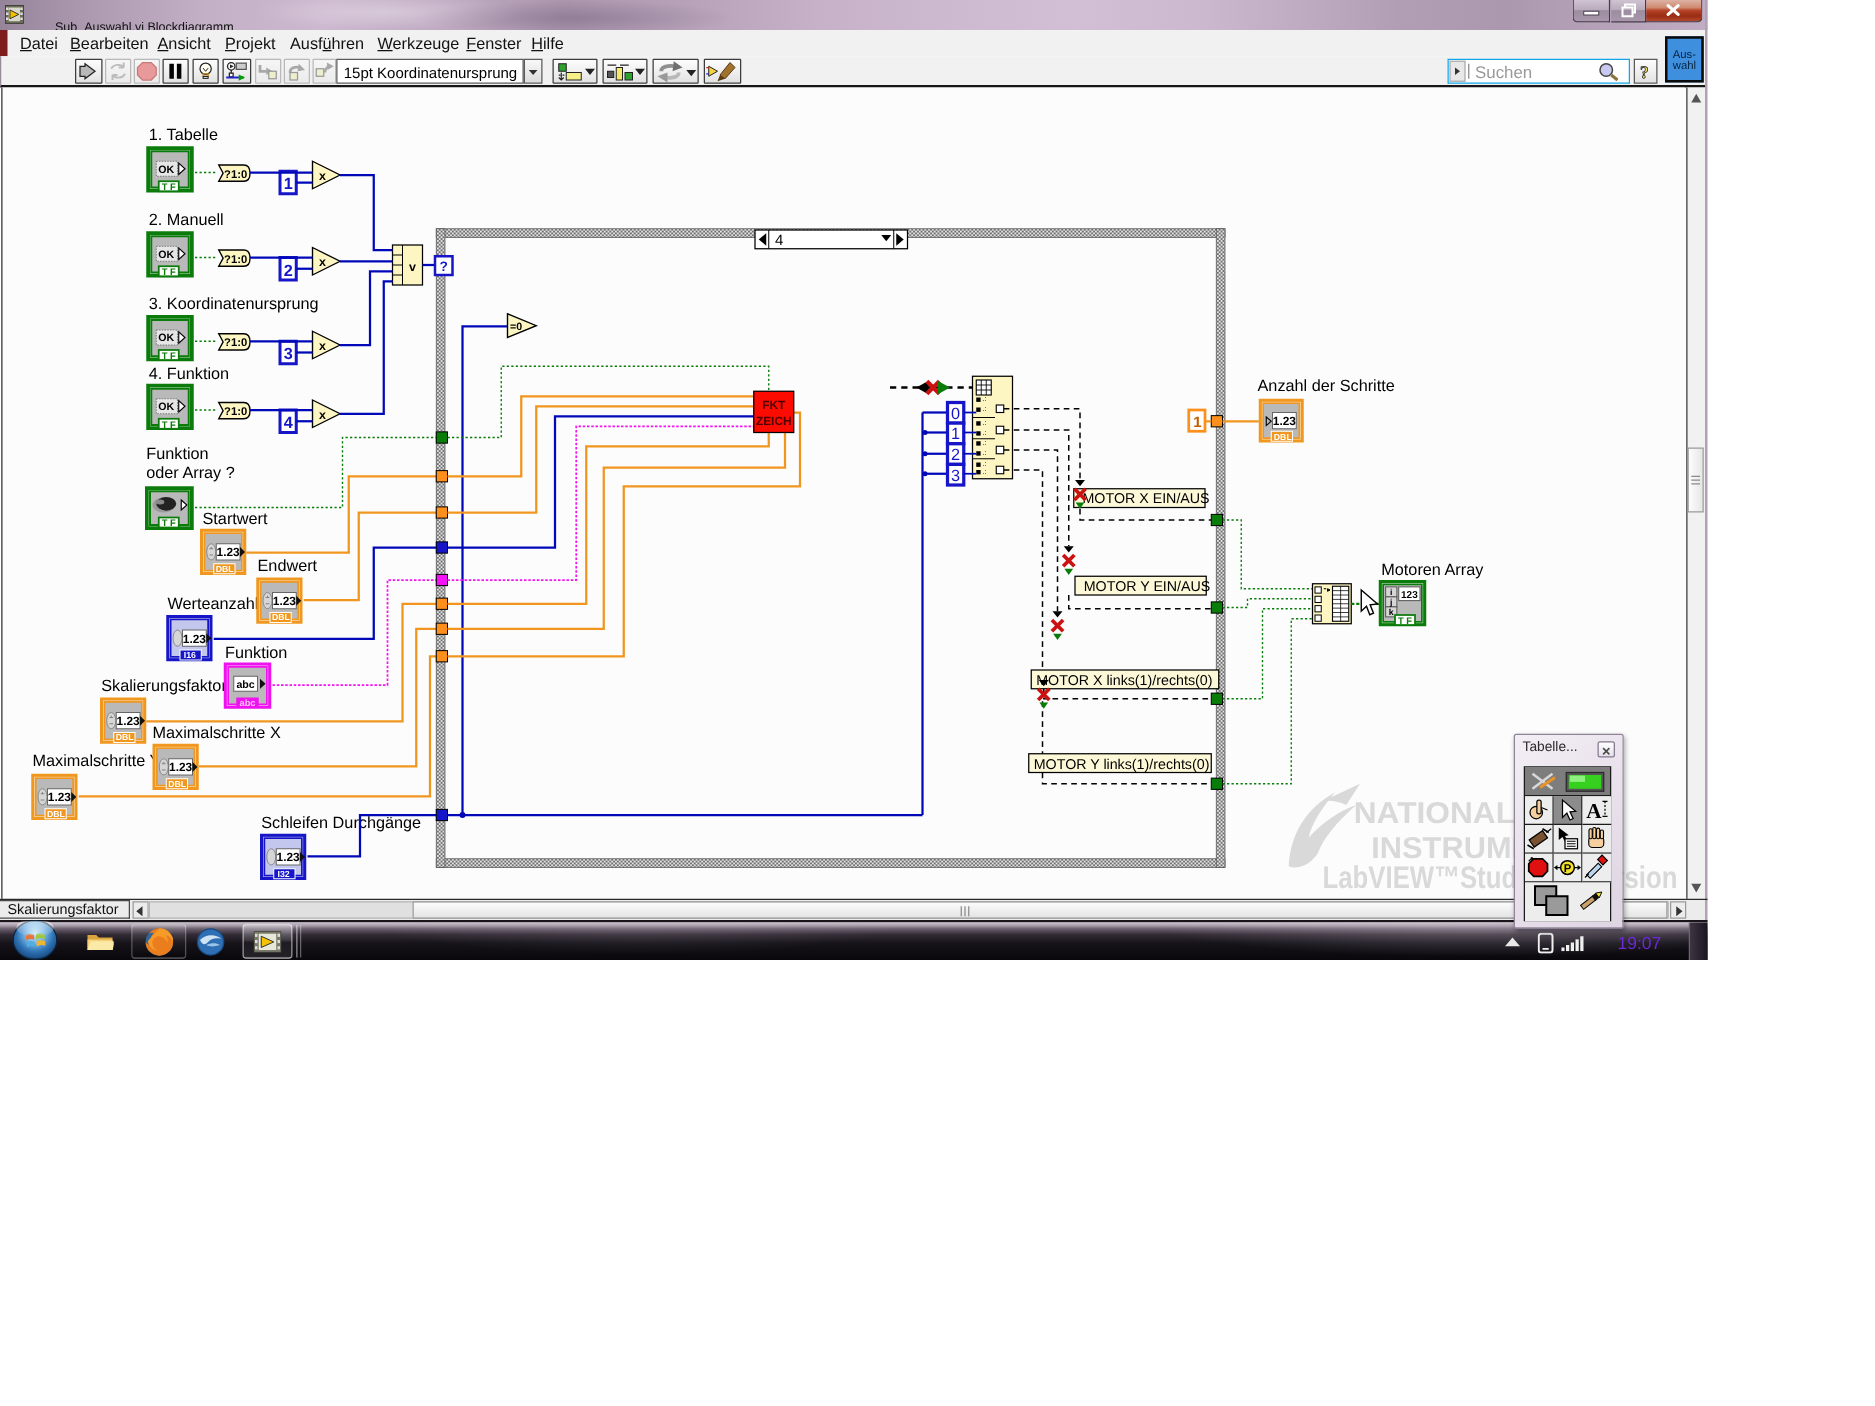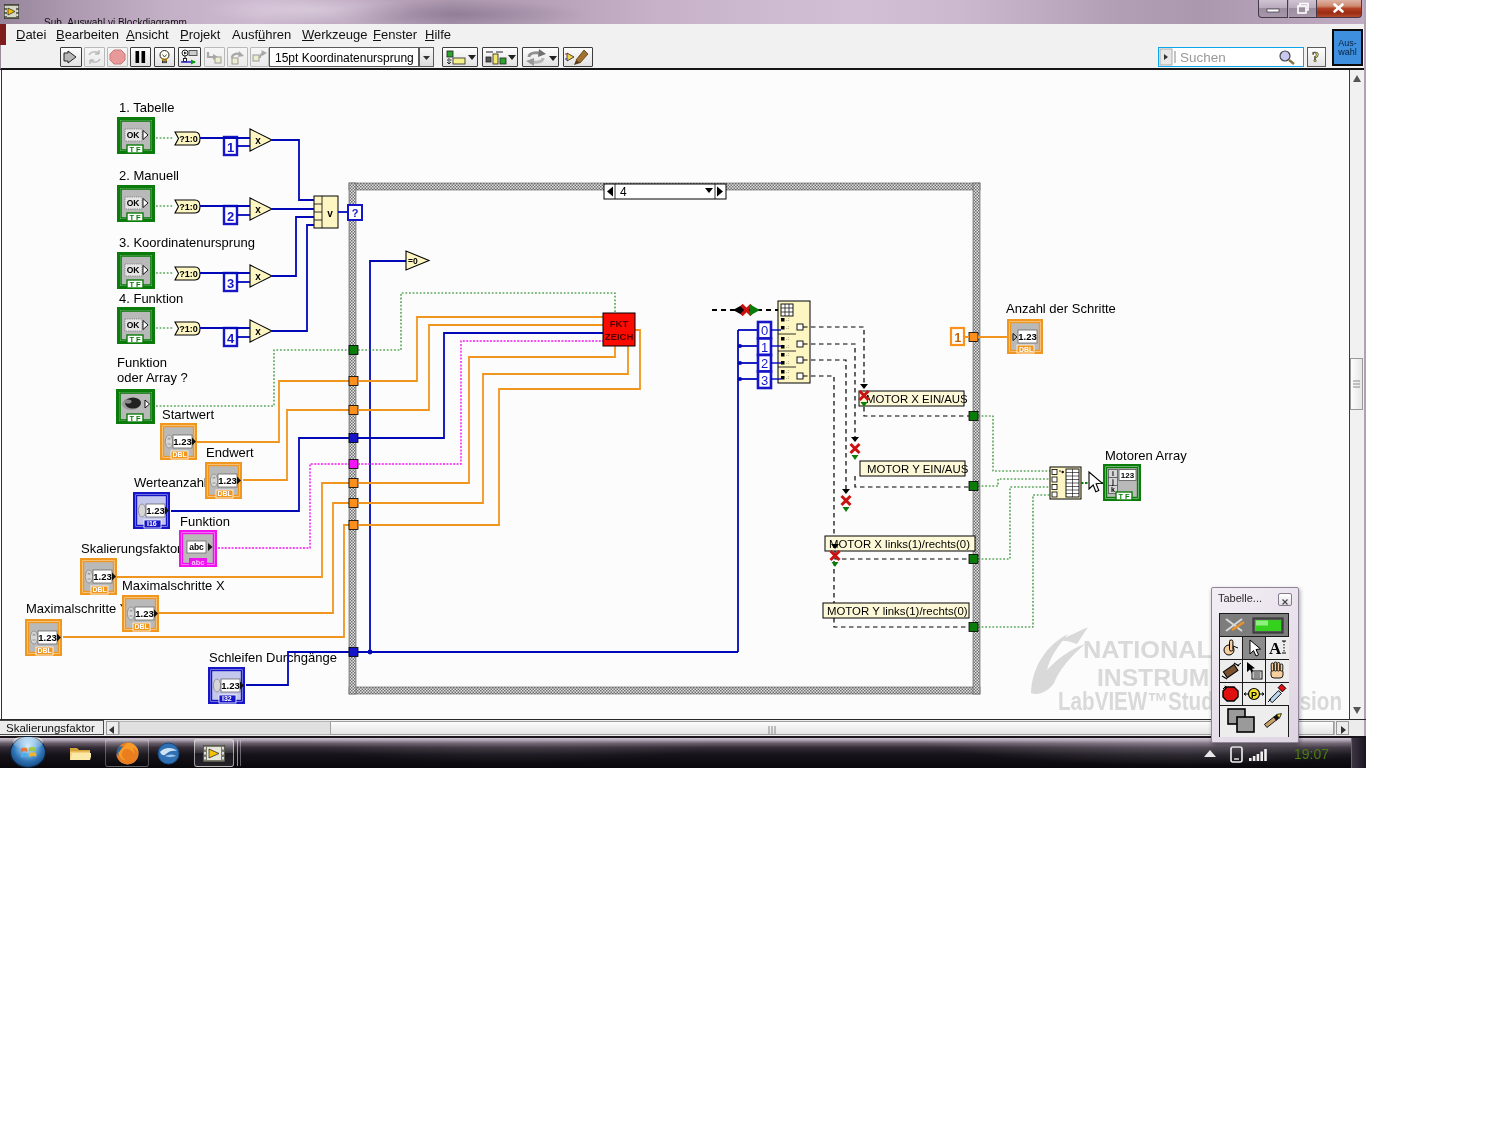--- a/index.html
+++ b/index.html
@@ -43,21 +43,21 @@
 .sbtn{background:#ececec;border:1px solid #9a9a9a;}
 #hthumb{left:330px;top:721px;width:1004px;height:14px;background:linear-gradient(#fcfcfc,#e4e4e4);border:1px solid #9f9f9f;}
 #wbot{left:0;top:736px;width:1366px;height:2px;background:#18141a;}
 
 #task{left:0;top:738px;width:1366px;height:30px;background:linear-gradient(180deg,#cdc2cf 0%,#a89daa 8%,#6a5f6d 17%,#332c36 32%,#16131a 55%,#08070a 100%);}
 #task .glow{left:900px;top:0;width:466px;height:30px;background:radial-gradient(ellipse at 60% 0%,rgba(210,200,215,.33),rgba(210,200,215,0) 65%);}
 #task .glow2{left:260px;top:0;width:500px;height:30px;background:radial-gradient(ellipse at 50% 0%,rgba(190,180,195,.18),rgba(190,180,195,0) 60%);}
 #lvbtn{left:194px;top:739px;width:40px;height:28px;border:1px solid rgba(255,255,255,.55);background:linear-gradient(rgba(255,255,255,.38),rgba(255,255,255,.12) 48%,rgba(255,255,255,.03) 52%,rgba(120,110,125,.25));border-radius:3px;}
 #ffbtn{left:105px;top:739px;width:44px;height:28px;border:1px solid rgba(255,255,255,.28);background:linear-gradient(rgba(255,255,255,.14),rgba(255,255,255,.04) 50%,rgba(0,0,0,.08));border-radius:3px;}
 #sdesk{left:1351px;top:738px;width:15px;height:30px;border-left:1px solid #6e6375;background:linear-gradient(90deg,#3d3542,#1a1520);}
-#clock{left:1294px;top:746px;font-size:14px;color:#4d7c0f;}
+#clock{left:1294px;top:746px;font-size:14px;color:#6d28d9;}
 
 #pal{left:1211px;top:587px;width:88px;height:156px;background:linear-gradient(135deg,#f3eef5,#ded4e2);border:1px solid #8f8498;border-radius:2px;box-shadow:1px 2px 4px rgba(0,0,0,.35);}
 #paltitle{position:absolute;left:6px;top:4px;font-size:11px;color:#2b2b2b;}
 #palclose{position:absolute;left:66px;top:5px;width:14px;height:13px;background:linear-gradient(#fff,#e4dfe8);border:1px solid #857a8e;border-radius:2px;}
 #palbody{position:absolute;left:7px;top:25px;width:70px;height:124px;background:#ededed;border:1px solid #1a1a1a;}
 .pcell{position:absolute;width:23px;height:23px;border-right:1px solid #1a1a1a;border-bottom:1px solid #1a1a1a;background:#ededed;}
 </style>
 </head>
 <body>
 <div id="root">

